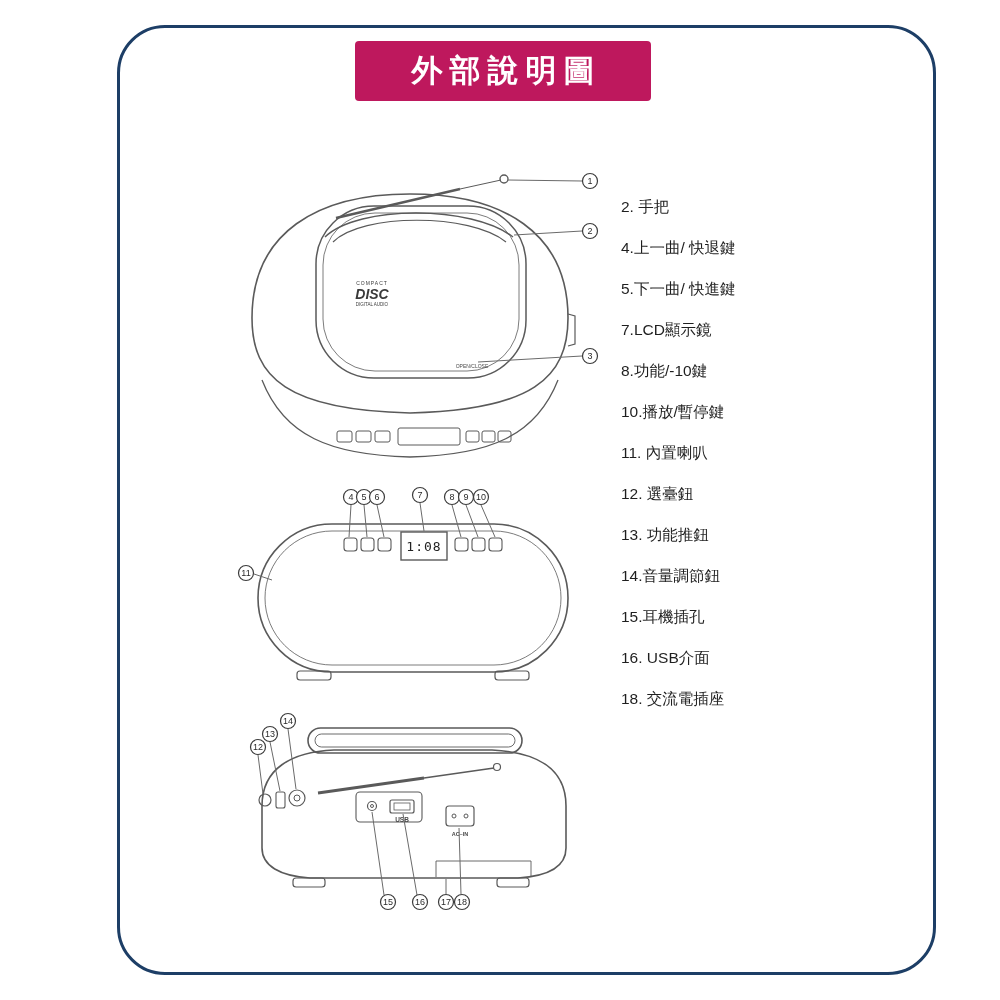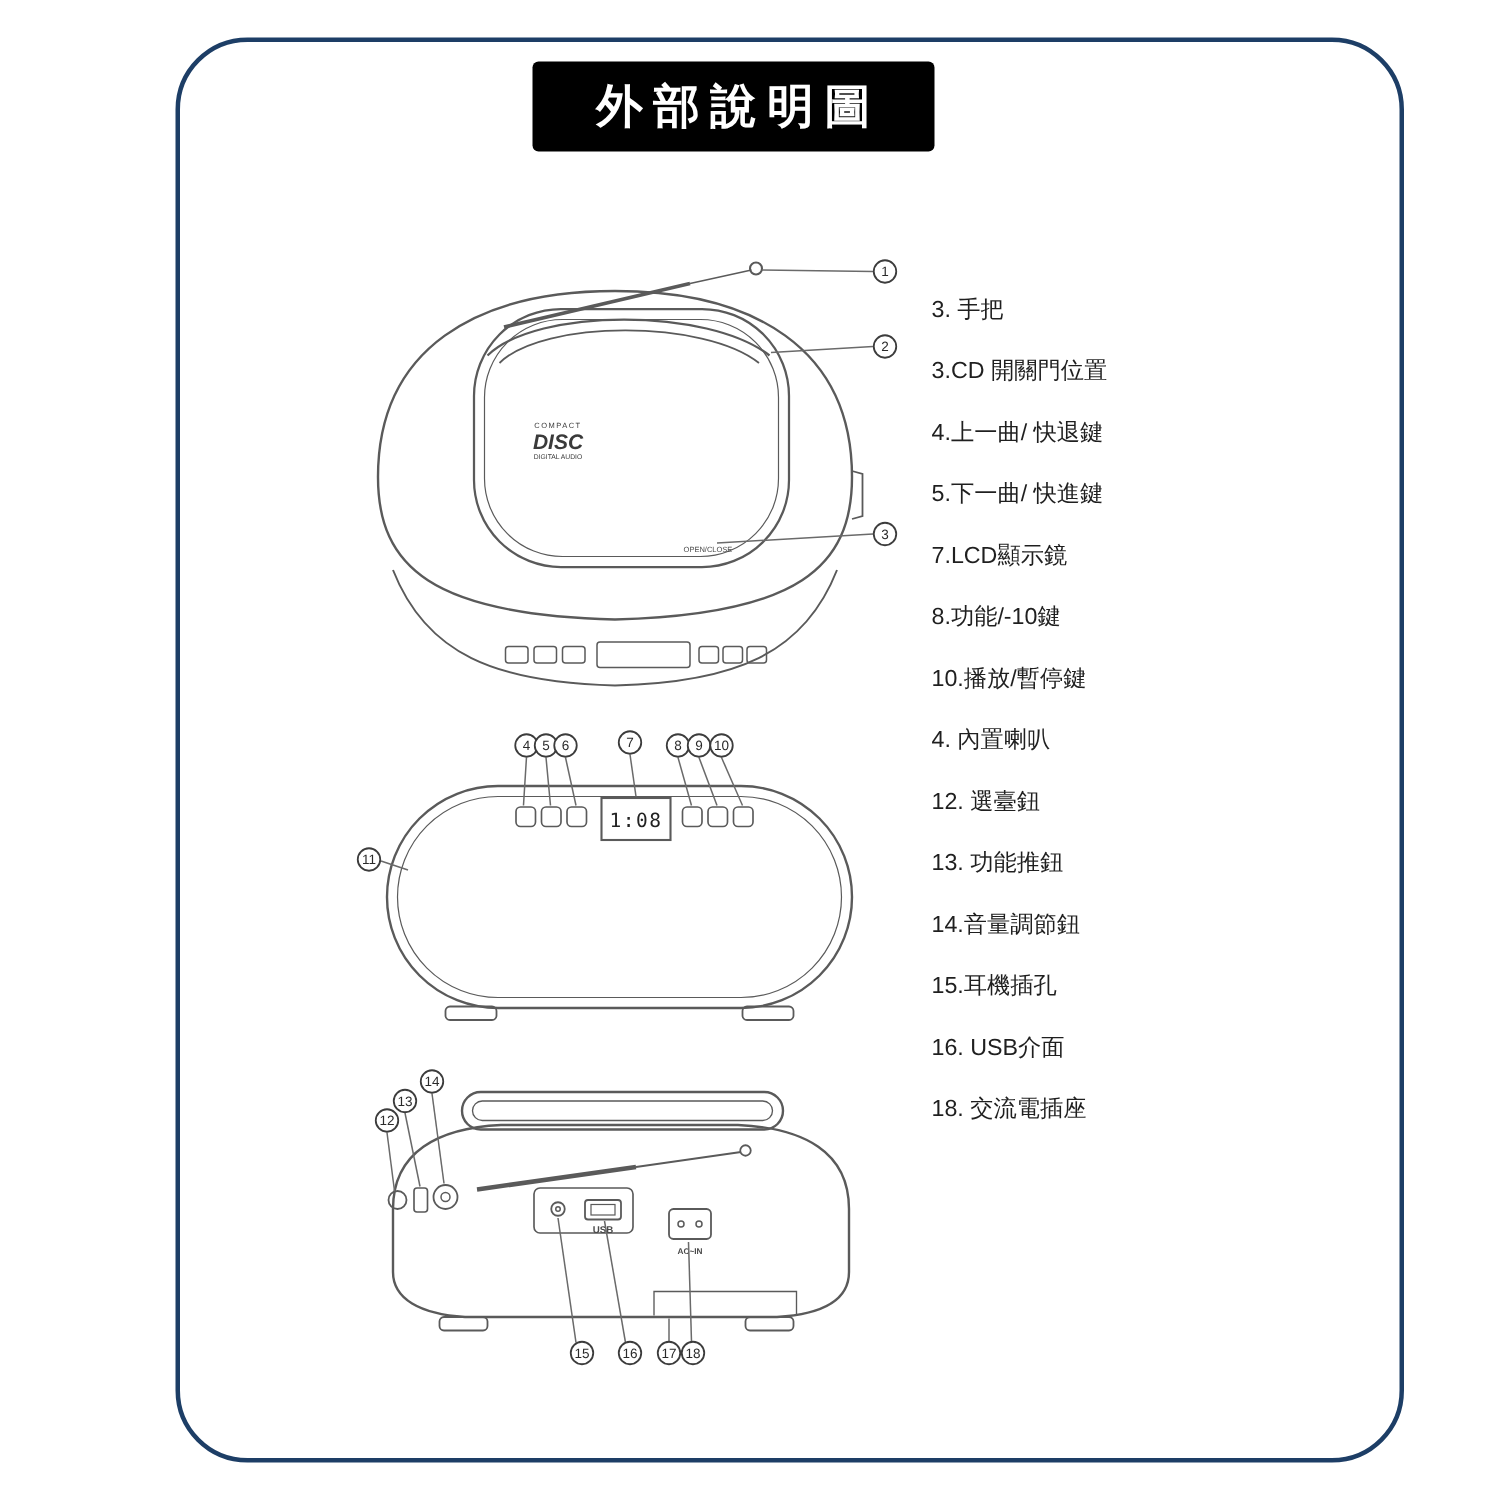--- a/index.html
+++ b/index.html
@@ -3,22 +3,22 @@
 <meta charset="utf-8">
 <style>
   * { margin:0; padding:0; box-sizing:border-box; }
   html,body { width:1000px; height:1000px; background:#ffffff;
     font-family:"Liberation Sans","DejaVu Sans",sans-serif; }
   body { position:relative; overflow:hidden; }
 
   .frame { position:absolute; left:117px; top:25px; width:819px; height:950px;
     border:3px solid #1d3e66; border-radius:48px; }
 
-  .banner { position:absolute; left:355px; top:41px; width:268px; height:60px;
-    background:#000000; border-radius:4px; display:flex; align-items:center;
+  .banner { position:absolute; left:355px; top:41px; width:296px; height:60px;
+    background:#be185d; border-radius:4px; display:flex; align-items:center;
     justify-content:center; }
   .banner span { color:#ffffff; font-size:31px; font-weight:bold;
     letter-spacing:7px; text-indent:7px; white-space:nowrap; }
 
   .legend { position:absolute; left:621px; top:186px; }
   .legend-item { height:41px; line-height:41px; font-size:15.5px; color:#1f1f1f;
     white-space:nowrap; }
 
   svg.art { position:absolute; left:0; top:0; }
   svg text { font-family:"Liberation Sans","DejaVu Sans",sans-serif; }
@@ -197,27 +197,26 @@
       <circle cx="446" cy="902" r="7.5"></circle>
       <text x="446" y="905.2">17</text>
     </g>
   <g class="co">
       <circle cx="462" cy="902" r="7.5"></circle>
       <text x="462" y="905.2">18</text>
     </g>
 </svg>
 
 <div class="legend">
-  <div class="legend-item">3. 手把</div>
-  <div class="legend-item">3.CD 開關門位置</div>
+  <div class="legend-item">2. 手把</div>
   <div class="legend-item">4.上一曲/ 快退鍵</div>
   <div class="legend-item">5.下一曲/ 快進鍵</div>
   <div class="legend-item">7.LCD顯示鏡</div>
   <div class="legend-item">8.功能/-10鍵</div>
   <div class="legend-item">10.播放/暫停鍵</div>
-  <div class="legend-item">4. 內置喇叭</div>
+  <div class="legend-item">11. 內置喇叭</div>
   <div class="legend-item">12. 選臺鈕</div>
   <div class="legend-item">13. 功能推鈕</div>
   <div class="legend-item">14.音量調節鈕</div>
   <div class="legend-item">15.耳機插孔</div>
   <div class="legend-item">16. USB介面</div>
   <div class="legend-item">18. 交流電插座</div>
 </div>
 
 </body></html>

